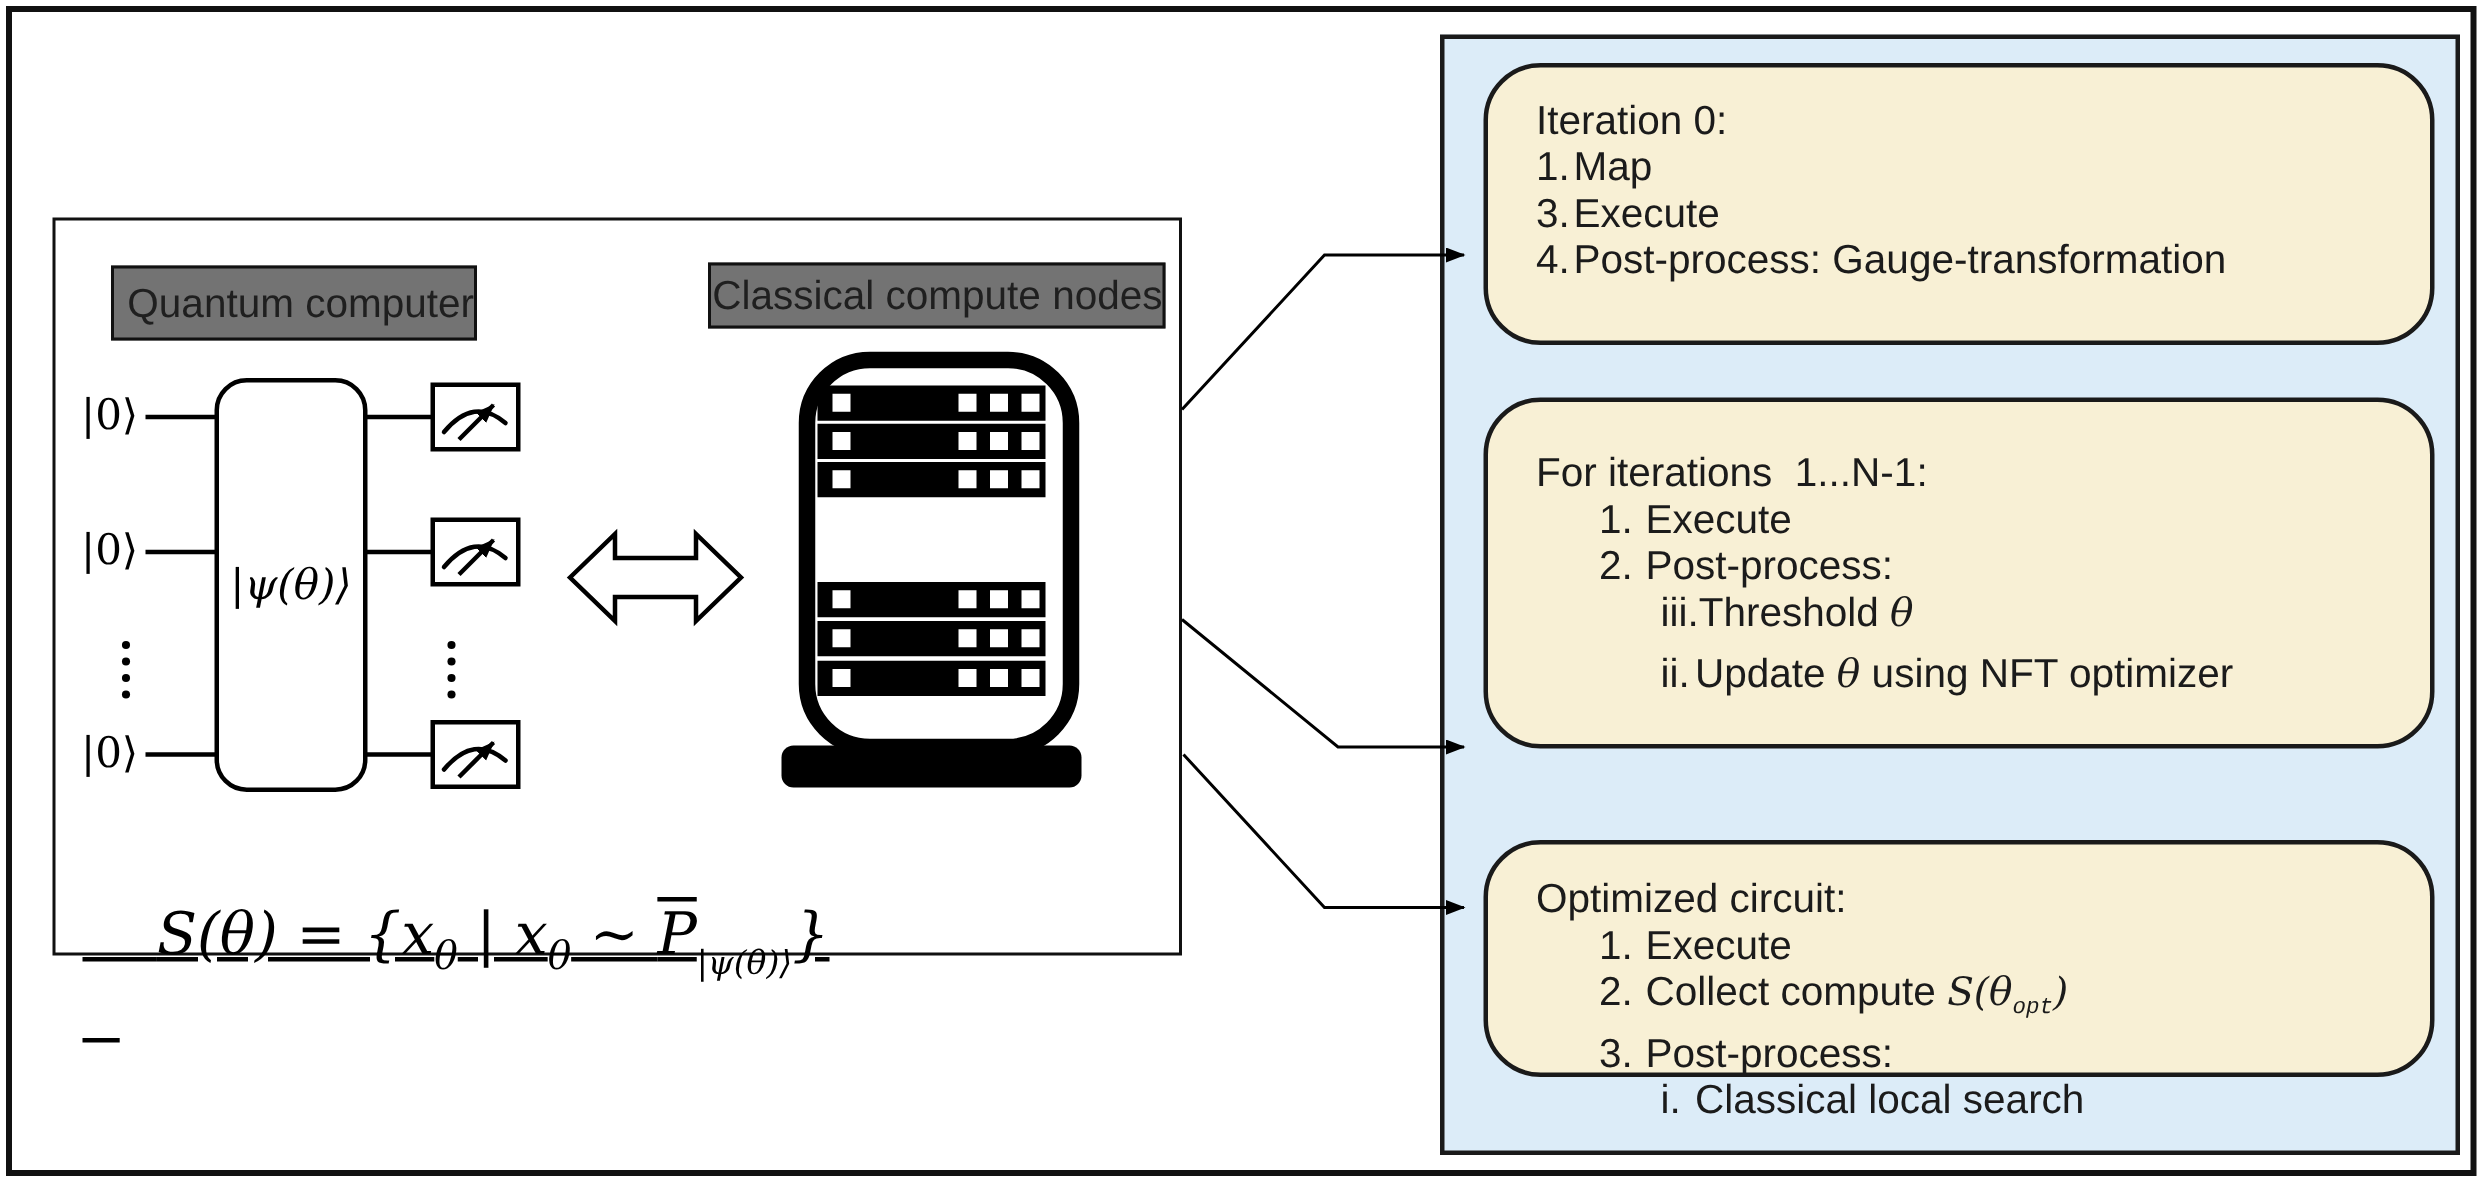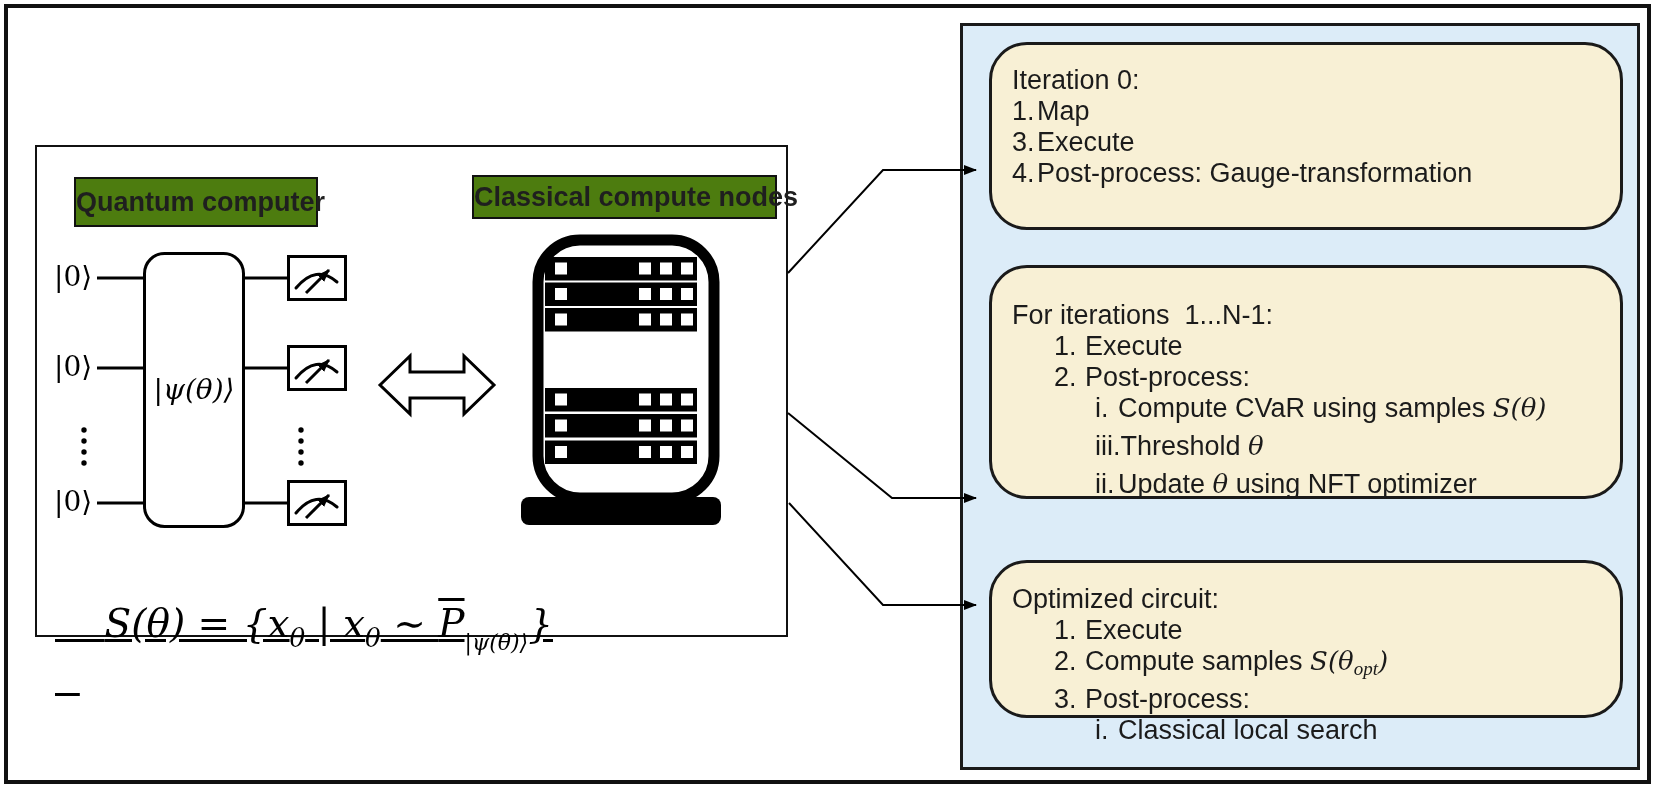--- a/index.html
+++ b/index.html
@@ -3,49 +3,49 @@
 <meta charset="utf-8">
 <style>
   html,body{margin:0;padding:0;background:#fff;}
   #canvas{position:relative;width:1661px;height:792px;background:#fff;overflow:hidden;
           font-family:"Liberation Sans",sans-serif;color:#1f1f1f;}
   .abs{position:absolute;}
   
   .outer-frame{left:4px;top:4px;width:1647px;height:780px;border:4px solid #111;box-sizing:border-box;}
   
   .left-box{left:35px;top:145px;width:753px;height:492px;border:2px solid #111;box-sizing:border-box;background:#fff;}
-  .label-box{border:2px solid #111;box-sizing:border-box;display:flex;align-items:center;justify-content:flex-start;
-             font-size:27px;background:#4d7c0f;white-space:pre;font-weight:bold;}
+  .label-box{border:2px solid #111;box-sizing:border-box;display:flex;align-items:center;justify-content:flex-end;
+             font-size:27px;background:#737373;white-space:pre;}
   .label-quantum{left:74px;top:177px;width:244px;height:50px;}
   .label-classical{left:472px;top:175px;width:305px;height:44px;}
   
   .ket{font-family:"DejaVu Serif",serif;font-size:28px;color:#000;line-height:34px;}
   .psi{font-family:"DejaVu Serif",serif;font-style:italic;font-size:28px;color:#000;
        width:100px;text-align:center;line-height:34px;}
   
   .formula{left:55px;top:556px;font-family:"DejaVu Serif",serif;font-style:italic;font-size:39px;
            color:#000;white-space:pre;text-decoration:underline;}
   .fsub{font-size:26px;vertical-align:-10px;}
   .fsub2{font-size:22px;vertical-align:-13px;}
   .fover{text-decoration:overline;}
   
   .panel{left:960px;top:23px;width:680px;height:747px;border:3px solid #1a1a1a;box-sizing:border-box;
          background:var(--panel-bg,#dcecf8);}
   .tan-box{position:absolute;left:26px;width:634px;border:3px solid #1a1a1a;box-sizing:border-box;
-           background:var(--box-bg,#f8f0d5);border-radius:38px;padding:0 18px 0 20px;}
+           background:var(--box-bg,#f8f0d5);border-radius:38px;padding:0 18px 0 32px;}
   .tan-iter0{top:16px;height:188px;padding-top:20px;}
   .tan-loop{top:239px;height:234px;padding-top:32px;}
   .tan-opt{top:534px;height:158px;padding-top:21px;}
   .line{white-space:pre;font-size:27px;line-height:31px;color:#1b1b1b;}
   .mk{display:inline-block;}
   .n1 .mk{width:25px;}
   .n2{margin-left:42px;} .n2 .mk{width:31px;}
   .n3{margin-left:83px;} .n3 .mk{min-width:23px;}
   .mth{font-family:"DejaVu Serif",serif;font-style:italic;font-size:26px;}
-  .mthsub{font-family:Liberation Serif, serif;font-style:italic;font-size:19px;vertical-align:-5px;}
+  .mthsub{font-family:Liberation Mono, monospace;font-style:italic;font-size:15px;vertical-align:-5px;}
   
   .overlay{position:absolute;left:0;top:0;z-index:5;pointer-events:none;}
 </style>
 </head>
 <body>
 
 <div id="canvas">
 
   <div class="abs outer-frame"></div>
 
@@ -74,29 +74,28 @@
       <div class="line"><span class="mk"></span><span>Iteration 0:</span></div>
       <div class="line n1"><span class="mk">1.</span><span>Map</span></div>
       <div class="line n1"><span class="mk">3.</span><span>Execute</span></div>
       <div class="line n1"><span class="mk">4.</span><span>Post-process: Gauge-transformation</span></div>
     </div>
 
     <div class="tan-box tan-loop">
       <div class="line"><span class="mk"></span><span>For iterations  1...N-1:</span></div>
       <div class="line n2"><span class="mk">1.</span><span>Execute</span></div>
       <div class="line n2"><span class="mk">2.</span><span>Post-process:</span></div>
-      <div class="line n3"><span class="mk">i.</span><span>Compute CVaR using samples </span><span class="mth">S(θ)</span><span class="mthsub"></span><span></span></div>
       <div class="line n3"><span class="mk">iii.</span><span>Threshold </span><span class="mth">θ</span><span class="mthsub"></span><span></span></div>
       <div class="line n3"><span class="mk">ii.</span><span>Update </span><span class="mth">θ</span><span class="mthsub"></span><span> using NFT optimizer</span></div>
     </div>
 
     <div class="tan-box tan-opt">
       <div class="line"><span class="mk"></span><span>Optimized circuit:</span></div>
       <div class="line n2"><span class="mk">1.</span><span>Execute</span></div>
-      <div class="line n2"><span class="mk">2.</span><span>Compute samples </span><span class="mth">S(θ</span><span class="mthsub">opt</span><span class="mth">)</span></div>
+      <div class="line n2"><span class="mk">2.</span><span>Collect compute </span><span class="mth">S(θ</span><span class="mthsub">opt</span><span class="mth">)</span></div>
       <div class="line n2"><span class="mk">3.</span><span>Post-process:</span></div>
       <div class="line n3"><span class="mk">i.</span><span>Classical local search</span></div>
     </div>
 
   </div>
 
   <svg class="overlay" width="1661" height="792" viewBox="0 0 1661 792">
     <defs>
       <marker id="ah" markerUnits="userSpaceOnUse" markerWidth="14" markerHeight="12" refX="12" refY="5" orient="auto">
         <path d="M0,0 L13,5 L0,10 Z" fill="#000"></path>

